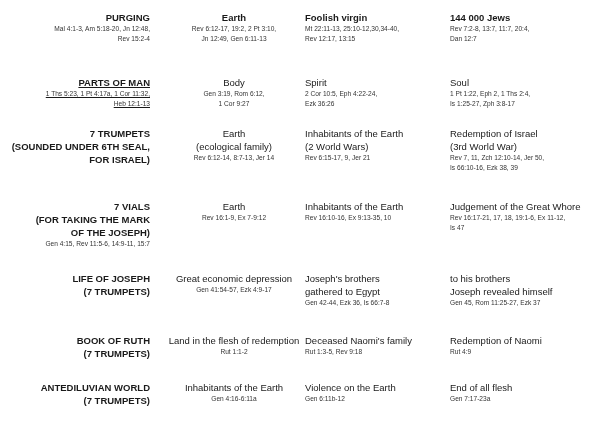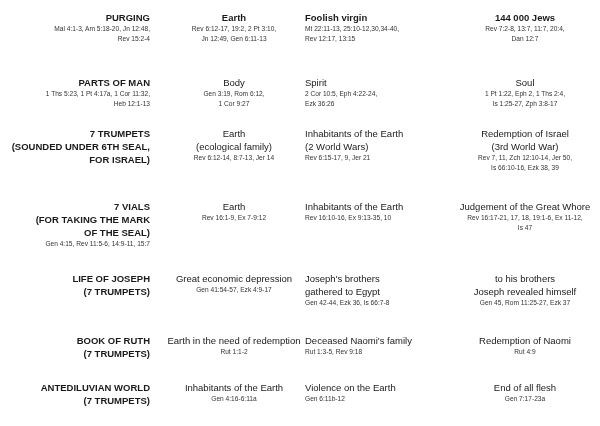--- a/index.html
+++ b/index.html
@@ -3,21 +3,21 @@
 <meta charset="utf-8">
 <style>
   html, body { margin: 0; padding: 0; background: #ffffff; }
   body { width: 600px; height: 426px; position: relative; overflow: hidden;
          font-family: "Liberation Sans", sans-serif; color: #1a1a1a; }
   .row { position: absolute; left: 0; width: 600px; }
   .cell { position: absolute; top: 0; }
   .label { right: 454px; text-align: right; width: 150px; }
   .c1 { left: 162px; width: 144px; text-align: center; }
   .c2 { left: 305px; width: 150px; }
-  .c3 { left: 450px; width: 150px; text-align: center; }
+  .c3 { left: 450px; width: 150px; }
   .head { font-size: 9.5px; line-height: 13px; font-weight: bold; }
   .headnorm { font-size: 9.5px; line-height: 13px; font-weight: normal; }
   .ref { font-size: 6.6px; line-height: 10px; color: #333; }
   .label .ref { text-align: right; }
 </style>
 </head>
 <body>
 
 <div class="row" style="top:11px;">
   <div class="cell label" style="left:4px; right:auto; width:146px;">
@@ -36,21 +36,21 @@
     <div class="ref">Rev 12:17, 13:15</div>
   </div>
   <div class="cell c3">
     <div class="head">144 000 Jews</div>
     <div class="ref">Rev 7:2-8, 13:7, 11:7, 20:4,</div>
     <div class="ref">Dan 12:7</div>
   </div>
 </div>
 
 <div class="row" style="top:76px;">
-  <div class="cell label" style="left:4px; right:auto; width:146px;">
+  <div class="cell label" style="left:4px; right:auto; width:146px;text-decoration:underline;">
     <div class="head">PARTS OF MAN</div>
     <div class="ref">1 Ths 5:23, 1 Pt 4:17a, 1 Cor 11:32,</div>
     <div class="ref">Heb 12:1-13</div>
   </div>
   <div class="cell c1">
     <div class="headnorm">Body</div>
     <div class="ref">Gen 3:19, Rom 6:12,</div>
     <div class="ref">1 Cor 9:27</div>
   </div>
   <div class="cell c2">
@@ -86,21 +86,21 @@
     <div class="headnorm">(3rd World War)</div>
     <div class="ref">Rev 7, 11, Zch 12:10-14, Jer 50,</div>
     <div class="ref">Is 66:10-16, Ezk 38, 39</div>
   </div>
 </div>
 
 <div class="row" style="top:200px;">
   <div class="cell label" style="left:4px; right:auto; width:146px;">
     <div class="head">7 VIALS</div>
     <div class="head">(FOR TAKING THE MARK</div>
-    <div class="head">OF THE SEAL)</div>
+    <div class="head">OF THE JOSEPH)</div>
     <div class="ref">Gen 4:15, Rev 11:5-6, 14:9-11, 15:7</div>
   </div>
   <div class="cell c1">
     <div class="headnorm">Earth</div>
     <div class="ref">Rev 16:1-9, Ex 7-9:12</div>
   </div>
   <div class="cell c2">
     <div class="headnorm">Inhabitants of the Earth</div>
     <div class="ref">Rev 16:10-16, Ex 9:13-35, 10</div>
   </div>
@@ -131,21 +131,21 @@
     <div class="ref">Gen 45, Rom 11:25-27, Ezk 37</div>
   </div>
 </div>
 
 <div class="row" style="top:334px;">
   <div class="cell label" style="left:4px; right:auto; width:146px;">
     <div class="head">BOOK OF RUTH</div>
     <div class="head">(7 TRUMPETS)</div>
   </div>
   <div class="cell c1">
-    <div class="headnorm">Earth in the need of redemption</div>
+    <div class="headnorm">Land in the flesh of redemption</div>
     <div class="ref">Rut 1:1-2</div>
   </div>
   <div class="cell c2">
     <div class="headnorm">Deceased Naomi's family</div>
     <div class="ref">Rut 1:3-5, Rev 9:18</div>
   </div>
   <div class="cell c3">
     <div class="headnorm">Redemption of Naomi</div>
     <div class="ref">Rut 4:9</div>
   </div>

